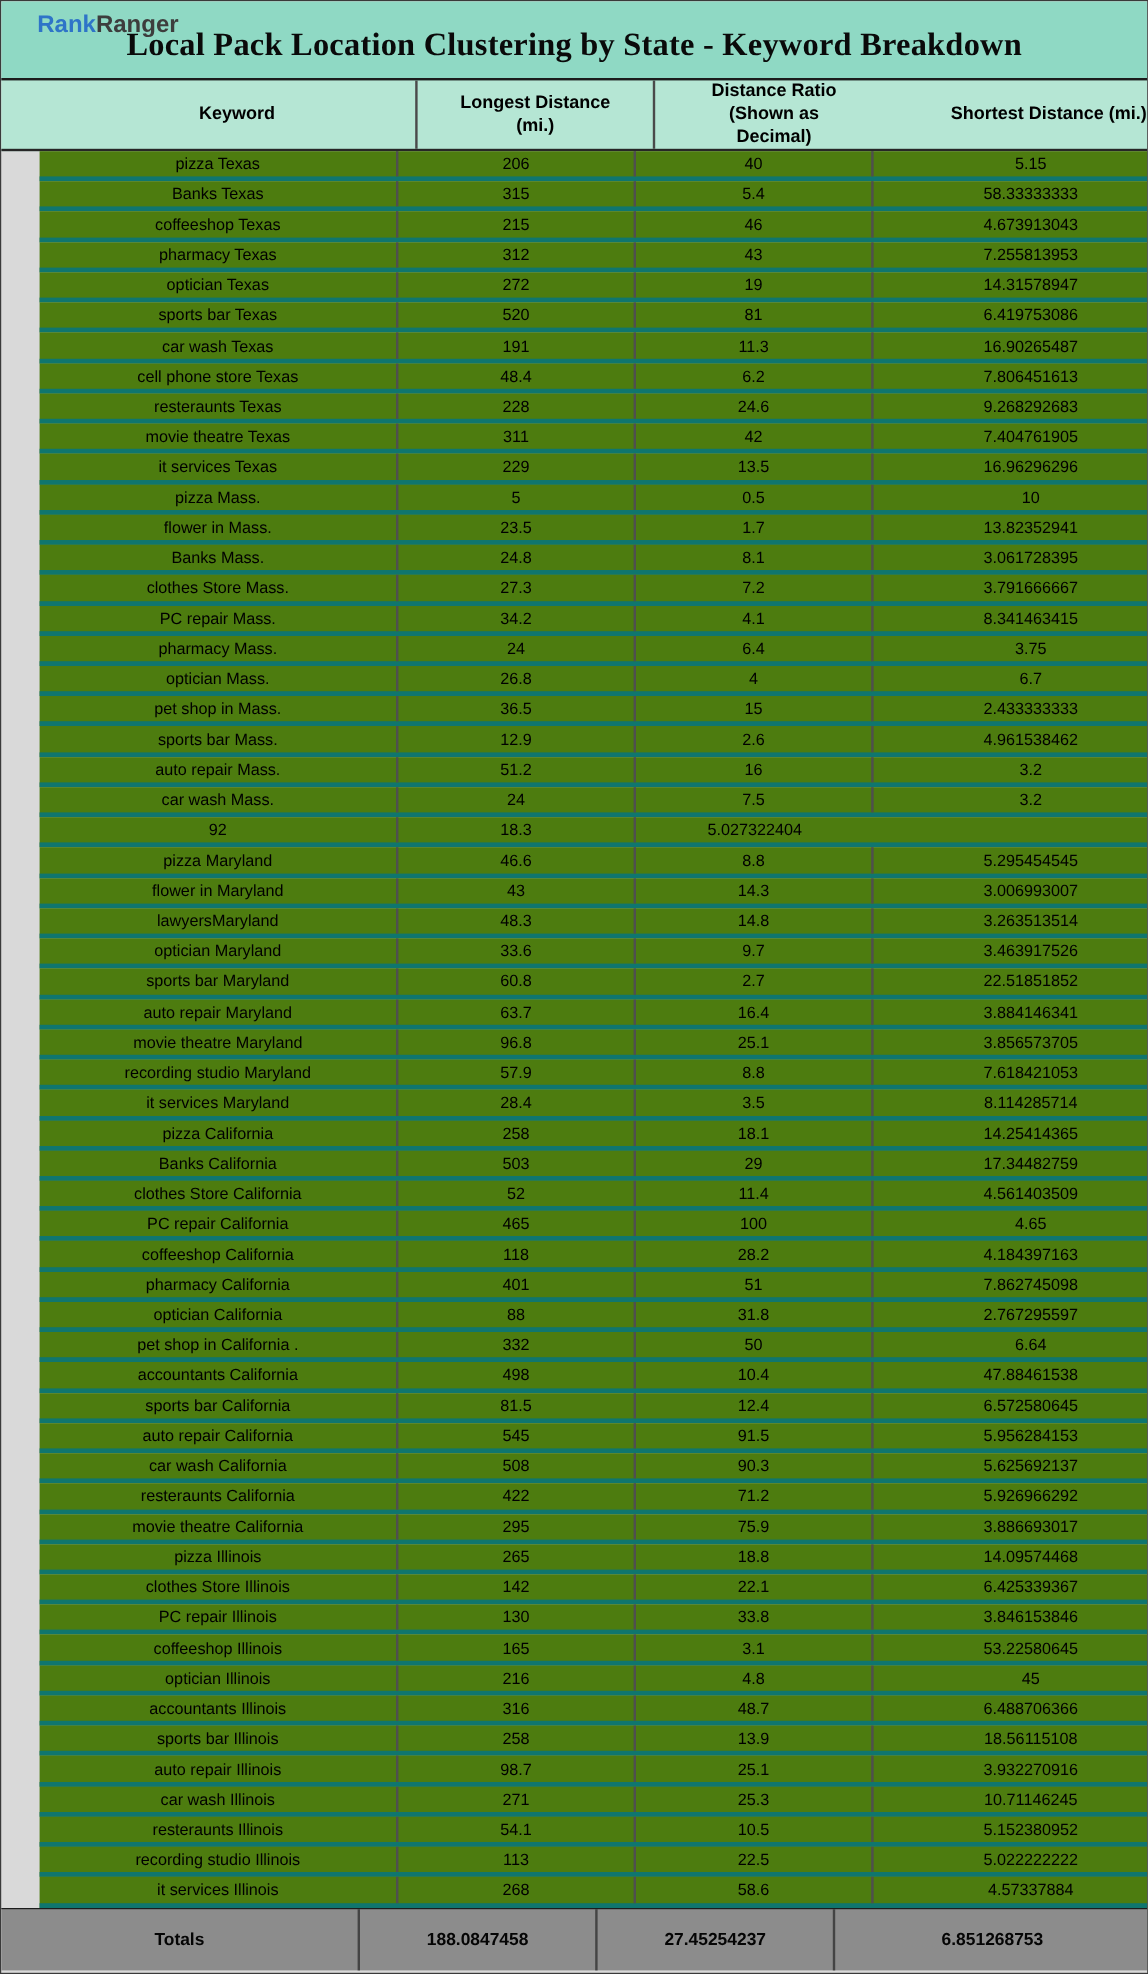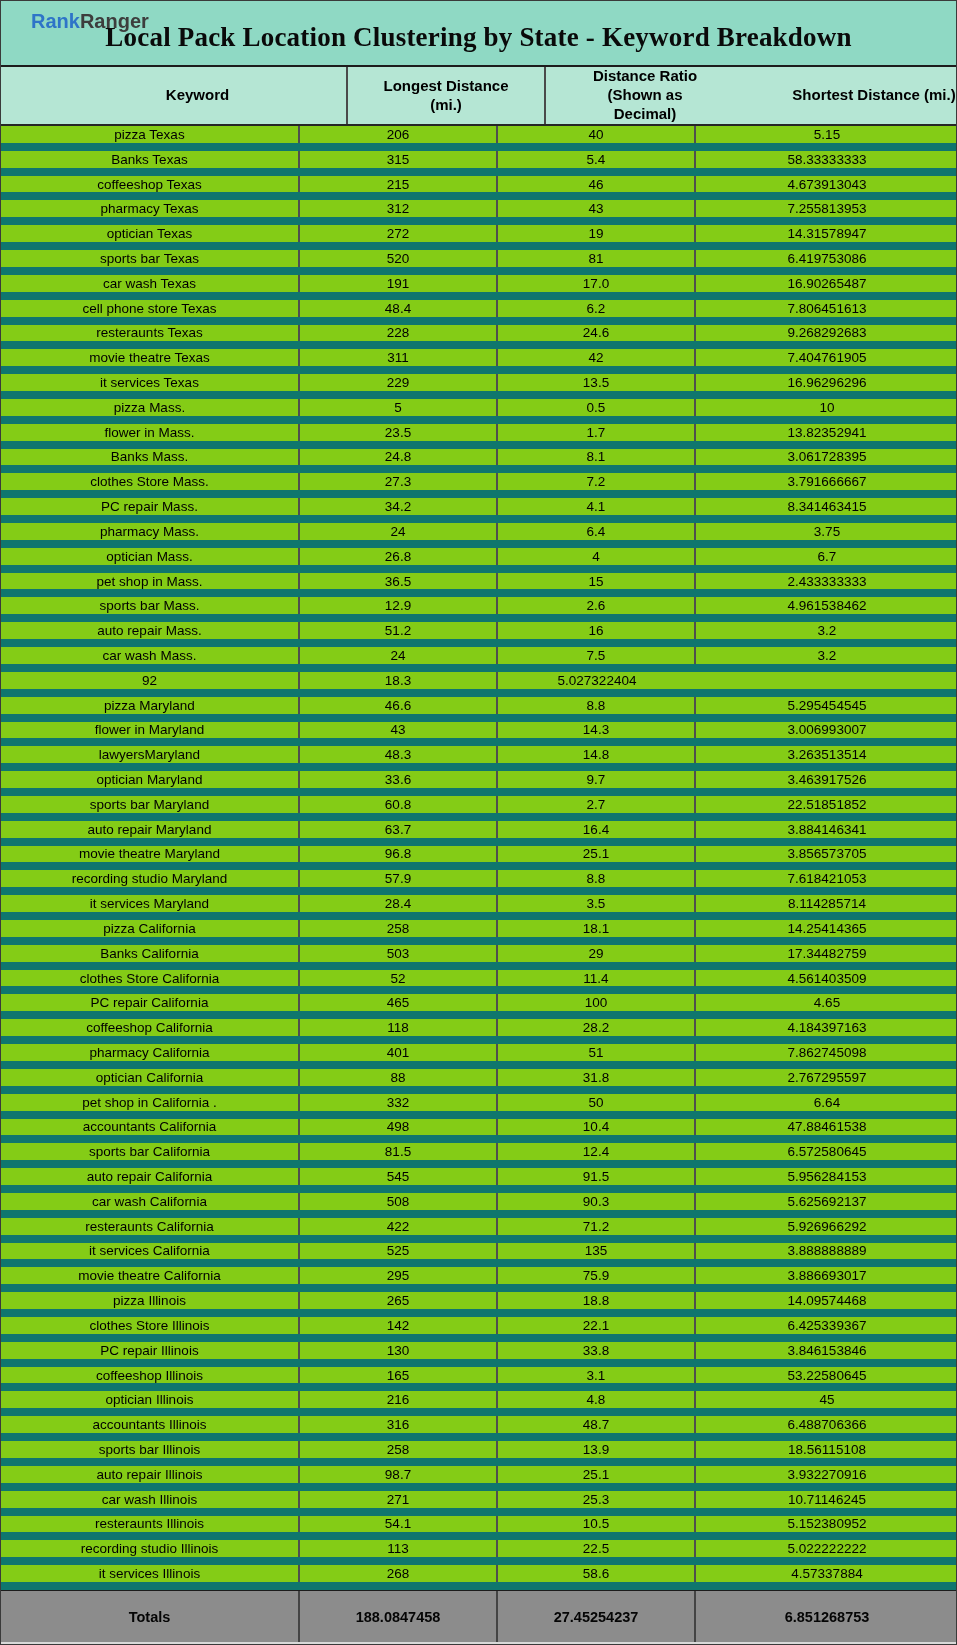--- a/index.html
+++ b/index.html
@@ -55,22 +55,23 @@
   }
   .header-row .cell {
     font-weight: bold; font-size: 15px; line-height: 1.25;
     padding: 0 30px;
   }
   .header-row .cell.vline { border-right: 2px solid #4a4a4a; }
   
   .tbody { height: 1464px; flex: 0 0 1464px; display: flex; flex-direction: column; }
   .row {
     flex: 1 1 auto;
-    background: #84cc16;
-    border-bottom: 8px solid #0f766e;
+    background: #4d7c0f;
+    border-bottom: 4px solid #0f766e;
+    margin-left: 32px;
   }
   .row .cell { font-size: 13.5px; }
   
   .totals-row {
     height: 52px; flex: 0 0 52px;
     background: #8c8c8c;
     border-top: 1px solid #1c1c1c;
   }
   .totals-row .cell { font-weight: bold; font-size: 14.5px; color: #050505; }
   .totals-row .cell.vline { border-right: 2px solid #444; text-align: right; }
@@ -127,21 +128,21 @@
       </div>
       <div class="grid row">
         <div class="cell vline">sports bar Texas</div>
         <div class="cell vline">520</div>
         <div class="cell vline">81</div>
         <div class="cell">6.419753086</div>
       </div>
       <div class="grid row">
         <div class="cell vline">car wash Texas</div>
         <div class="cell vline">191</div>
-        <div class="cell vline">17.0</div>
+        <div class="cell vline">11.3</div>
         <div class="cell">16.90265487</div>
       </div>
       <div class="grid row">
         <div class="cell vline">cell phone store Texas</div>
         <div class="cell vline">48.4</div>
         <div class="cell vline">6.2</div>
         <div class="cell">7.806451613</div>
       </div>
       <div class="grid row">
         <div class="cell vline">resteraunts Texas</div>
@@ -356,26 +357,20 @@
         <div class="cell vline">car wash California</div>
         <div class="cell vline">508</div>
         <div class="cell vline">90.3</div>
         <div class="cell">5.625692137</div>
       </div>
       <div class="grid row">
         <div class="cell vline">resteraunts California</div>
         <div class="cell vline">422</div>
         <div class="cell vline">71.2</div>
         <div class="cell">5.926966292</div>
-      </div>
-      <div class="grid row">
-        <div class="cell vline">it services California</div>
-        <div class="cell vline">525</div>
-        <div class="cell vline">135</div>
-        <div class="cell">3.888888889</div>
       </div>
       <div class="grid row">
         <div class="cell vline">movie theatre California</div>
         <div class="cell vline">295</div>
         <div class="cell vline">75.9</div>
         <div class="cell">3.886693017</div>
       </div>
       <div class="grid row">
         <div class="cell vline">pizza Illinois</div>
         <div class="cell vline">265</div>

